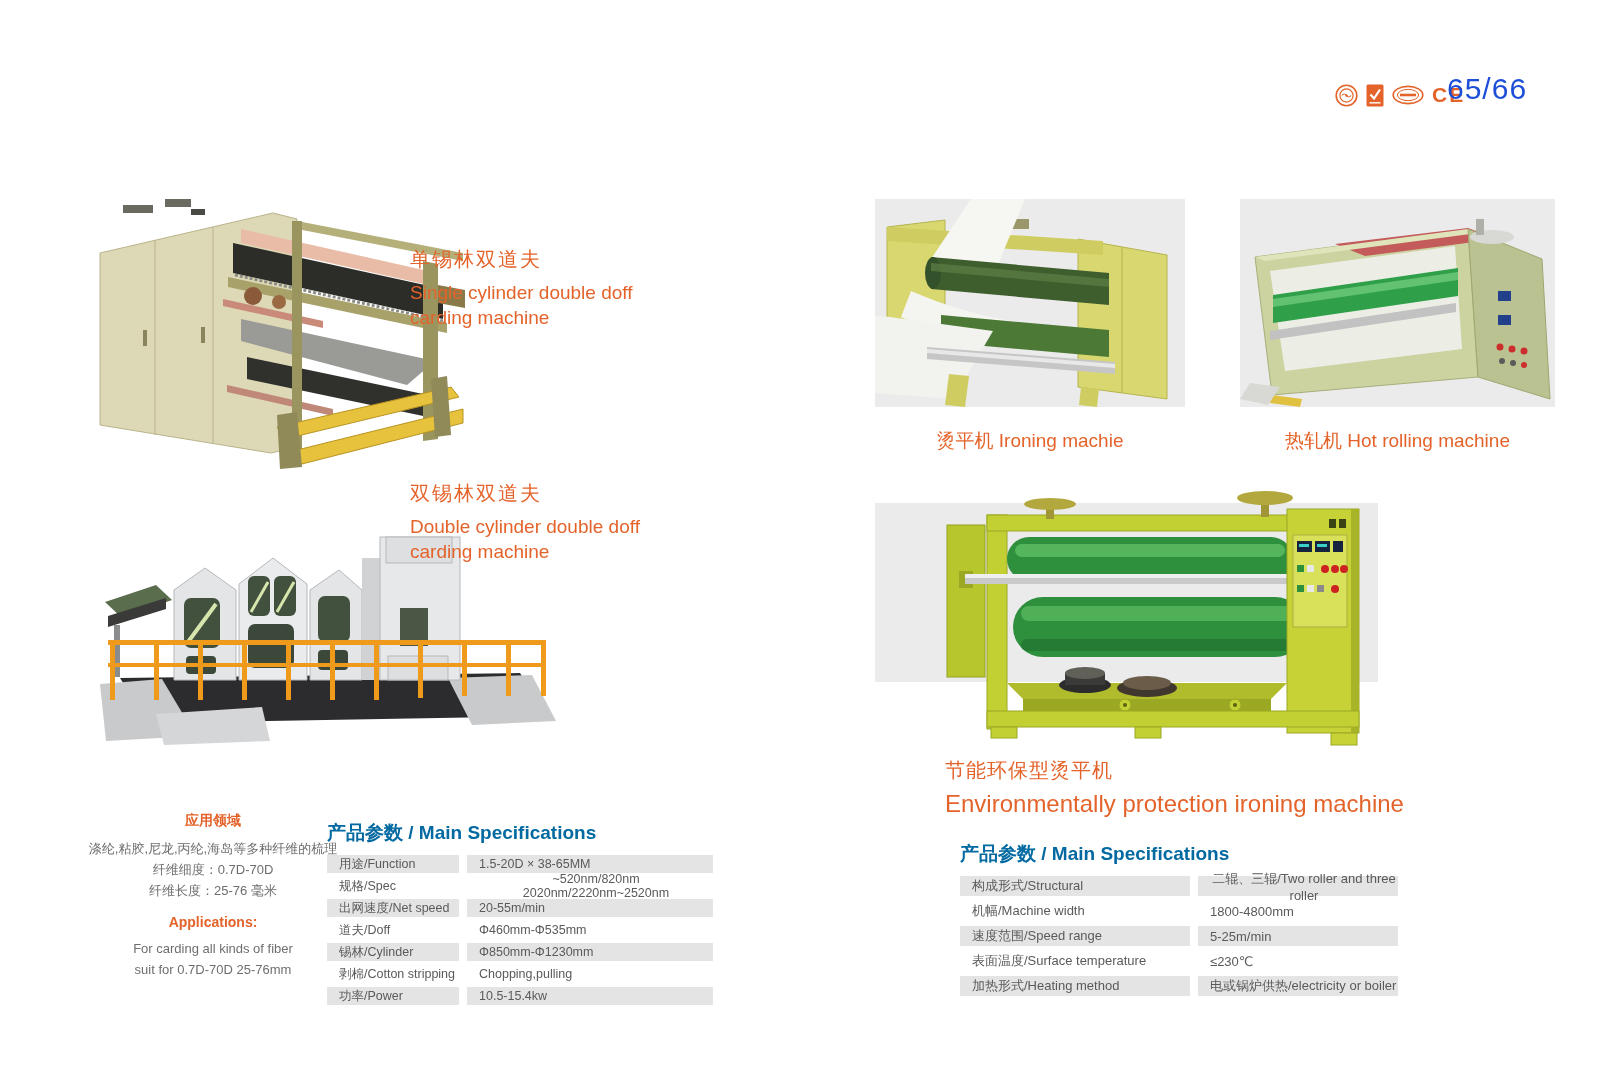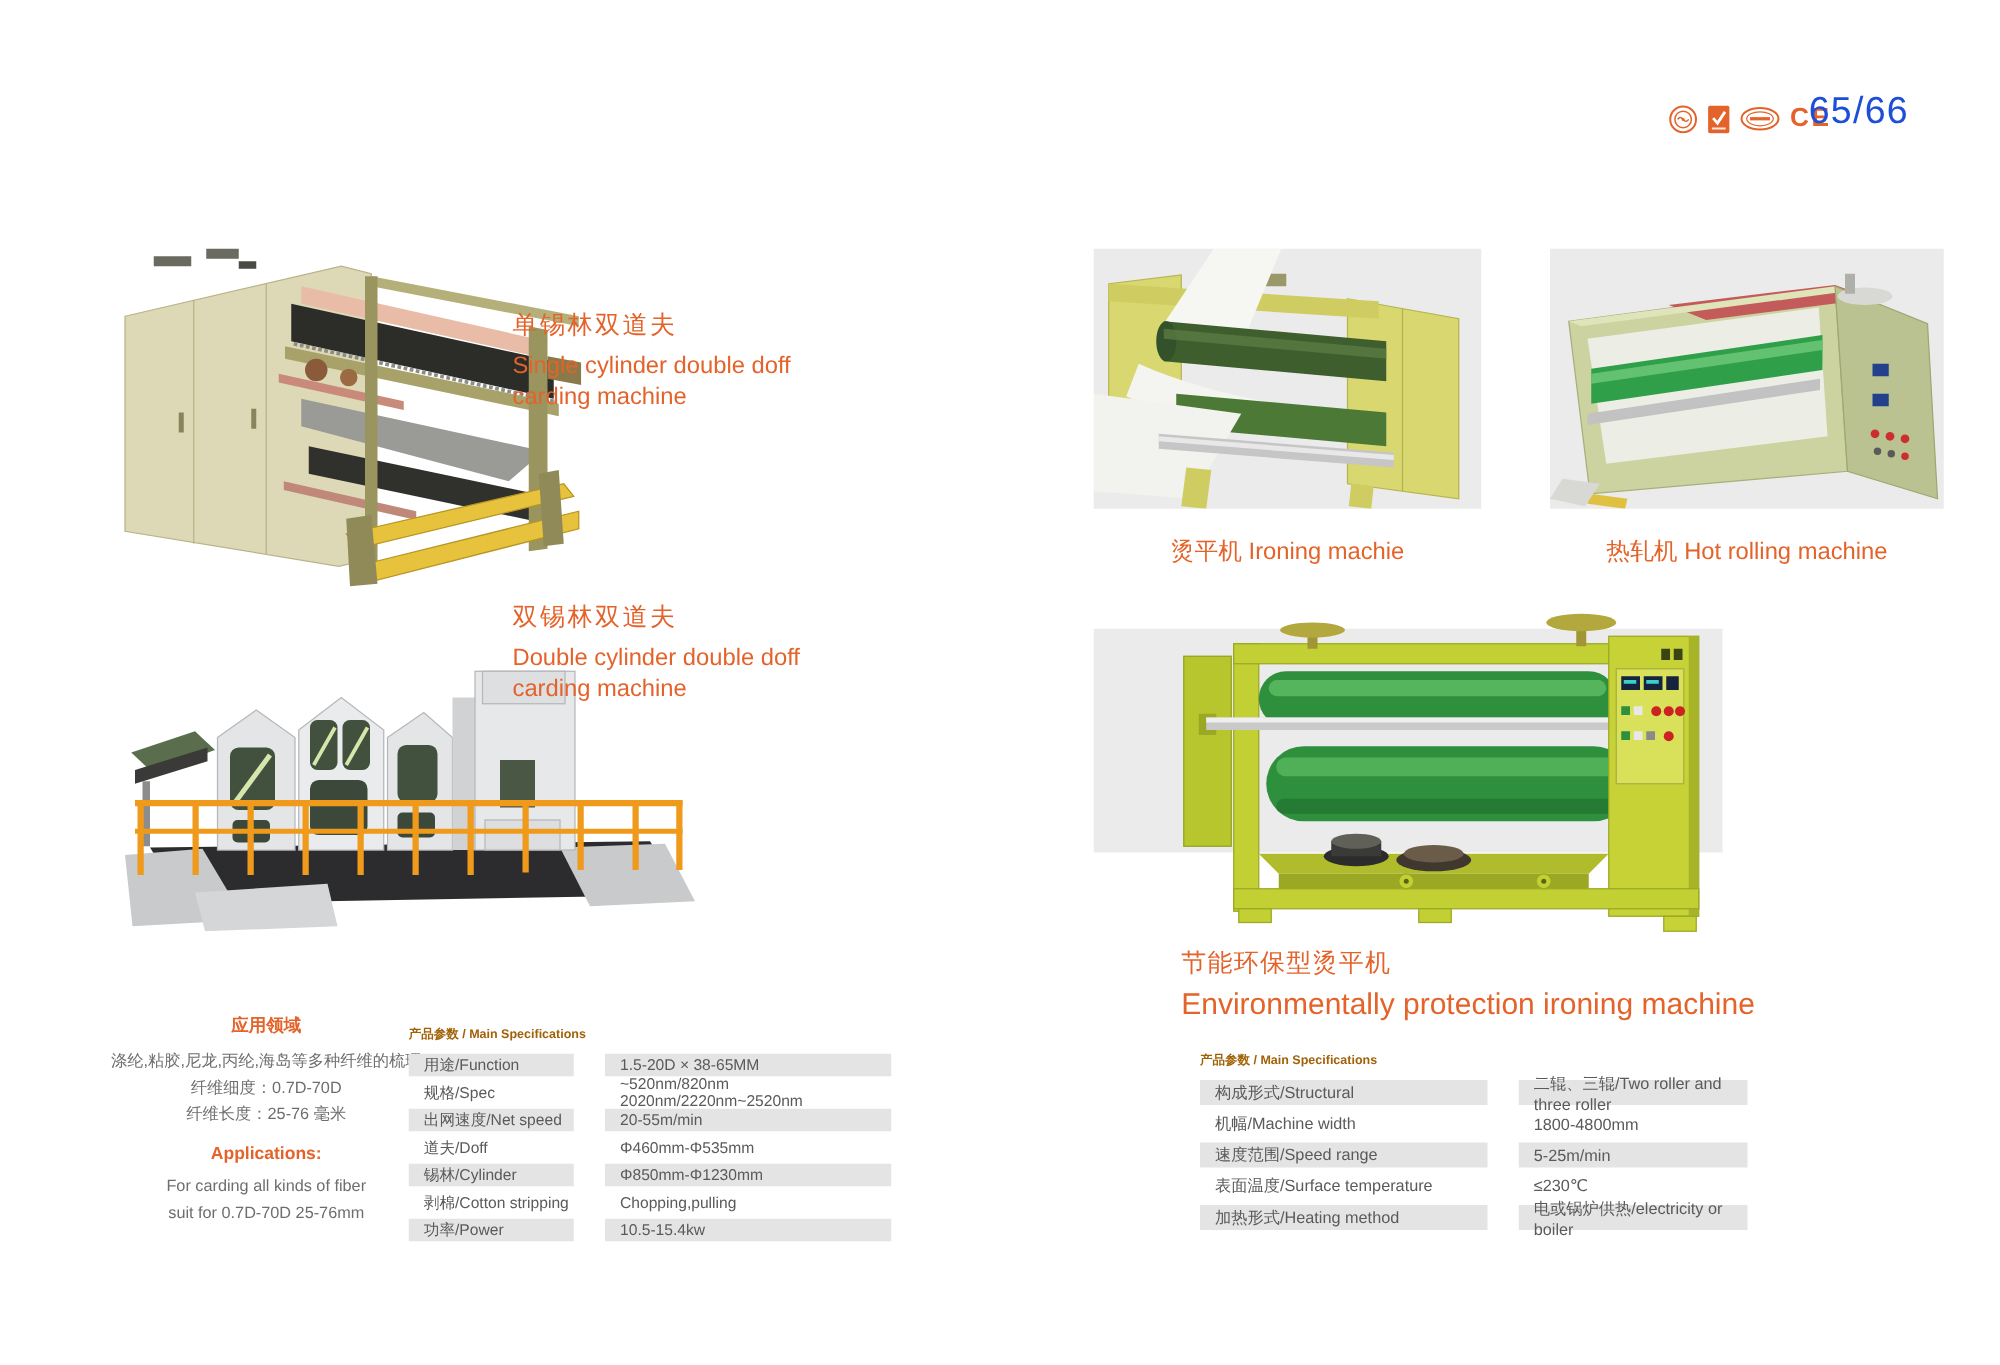--- a/index.html
+++ b/index.html
@@ -23,22 +23,22 @@
 
   .caption { color:#e4632a; font-size:19px; text-align:center; white-space:nowrap; }
 
   
   .apps { width:250px;text-align:center; }
   .apps .head { color:#e4632a; font-size:14px; font-weight:700; margin-bottom:8px; }
   .apps .line { color:#6e6e6e; font-size:13px; line-height:21px; }
   .apps .head.en { margin-top:13px; }
 
   
-  .spec .head { color:#a16207; font-size:10px; font-weight:700; margin-bottom:9px; }
-  .spec .row { display:flex; gap:25px; font-size:12.5px; color:#5a5a5a; }
+  .spec .head { color:#0369a1; font-size:19px; font-weight:700; margin-bottom:9px; }
+  .spec .row { display:flex; gap:8px; font-size:12.5px; color:#5a5a5a;text-align:center; }
   .spec .c { display:flex; align-items:center; padding-left:12px; }
   .spec .row.shade .c { background:#e4e4e4; }
   .spec-left { width:386px; }
   .spec-left .row { height:18px; margin-bottom:4px; }
   .spec-left .c.label { width:132px; }
   .spec-left .c.val { flex:1; }
   .spec-right { width:438px; }
   .spec-right .row { height:20px; margin-bottom:5px; font-size:13px; }
   .spec-right .c.label { width:230px; }
   .spec-right .c.val { flex:1; }

